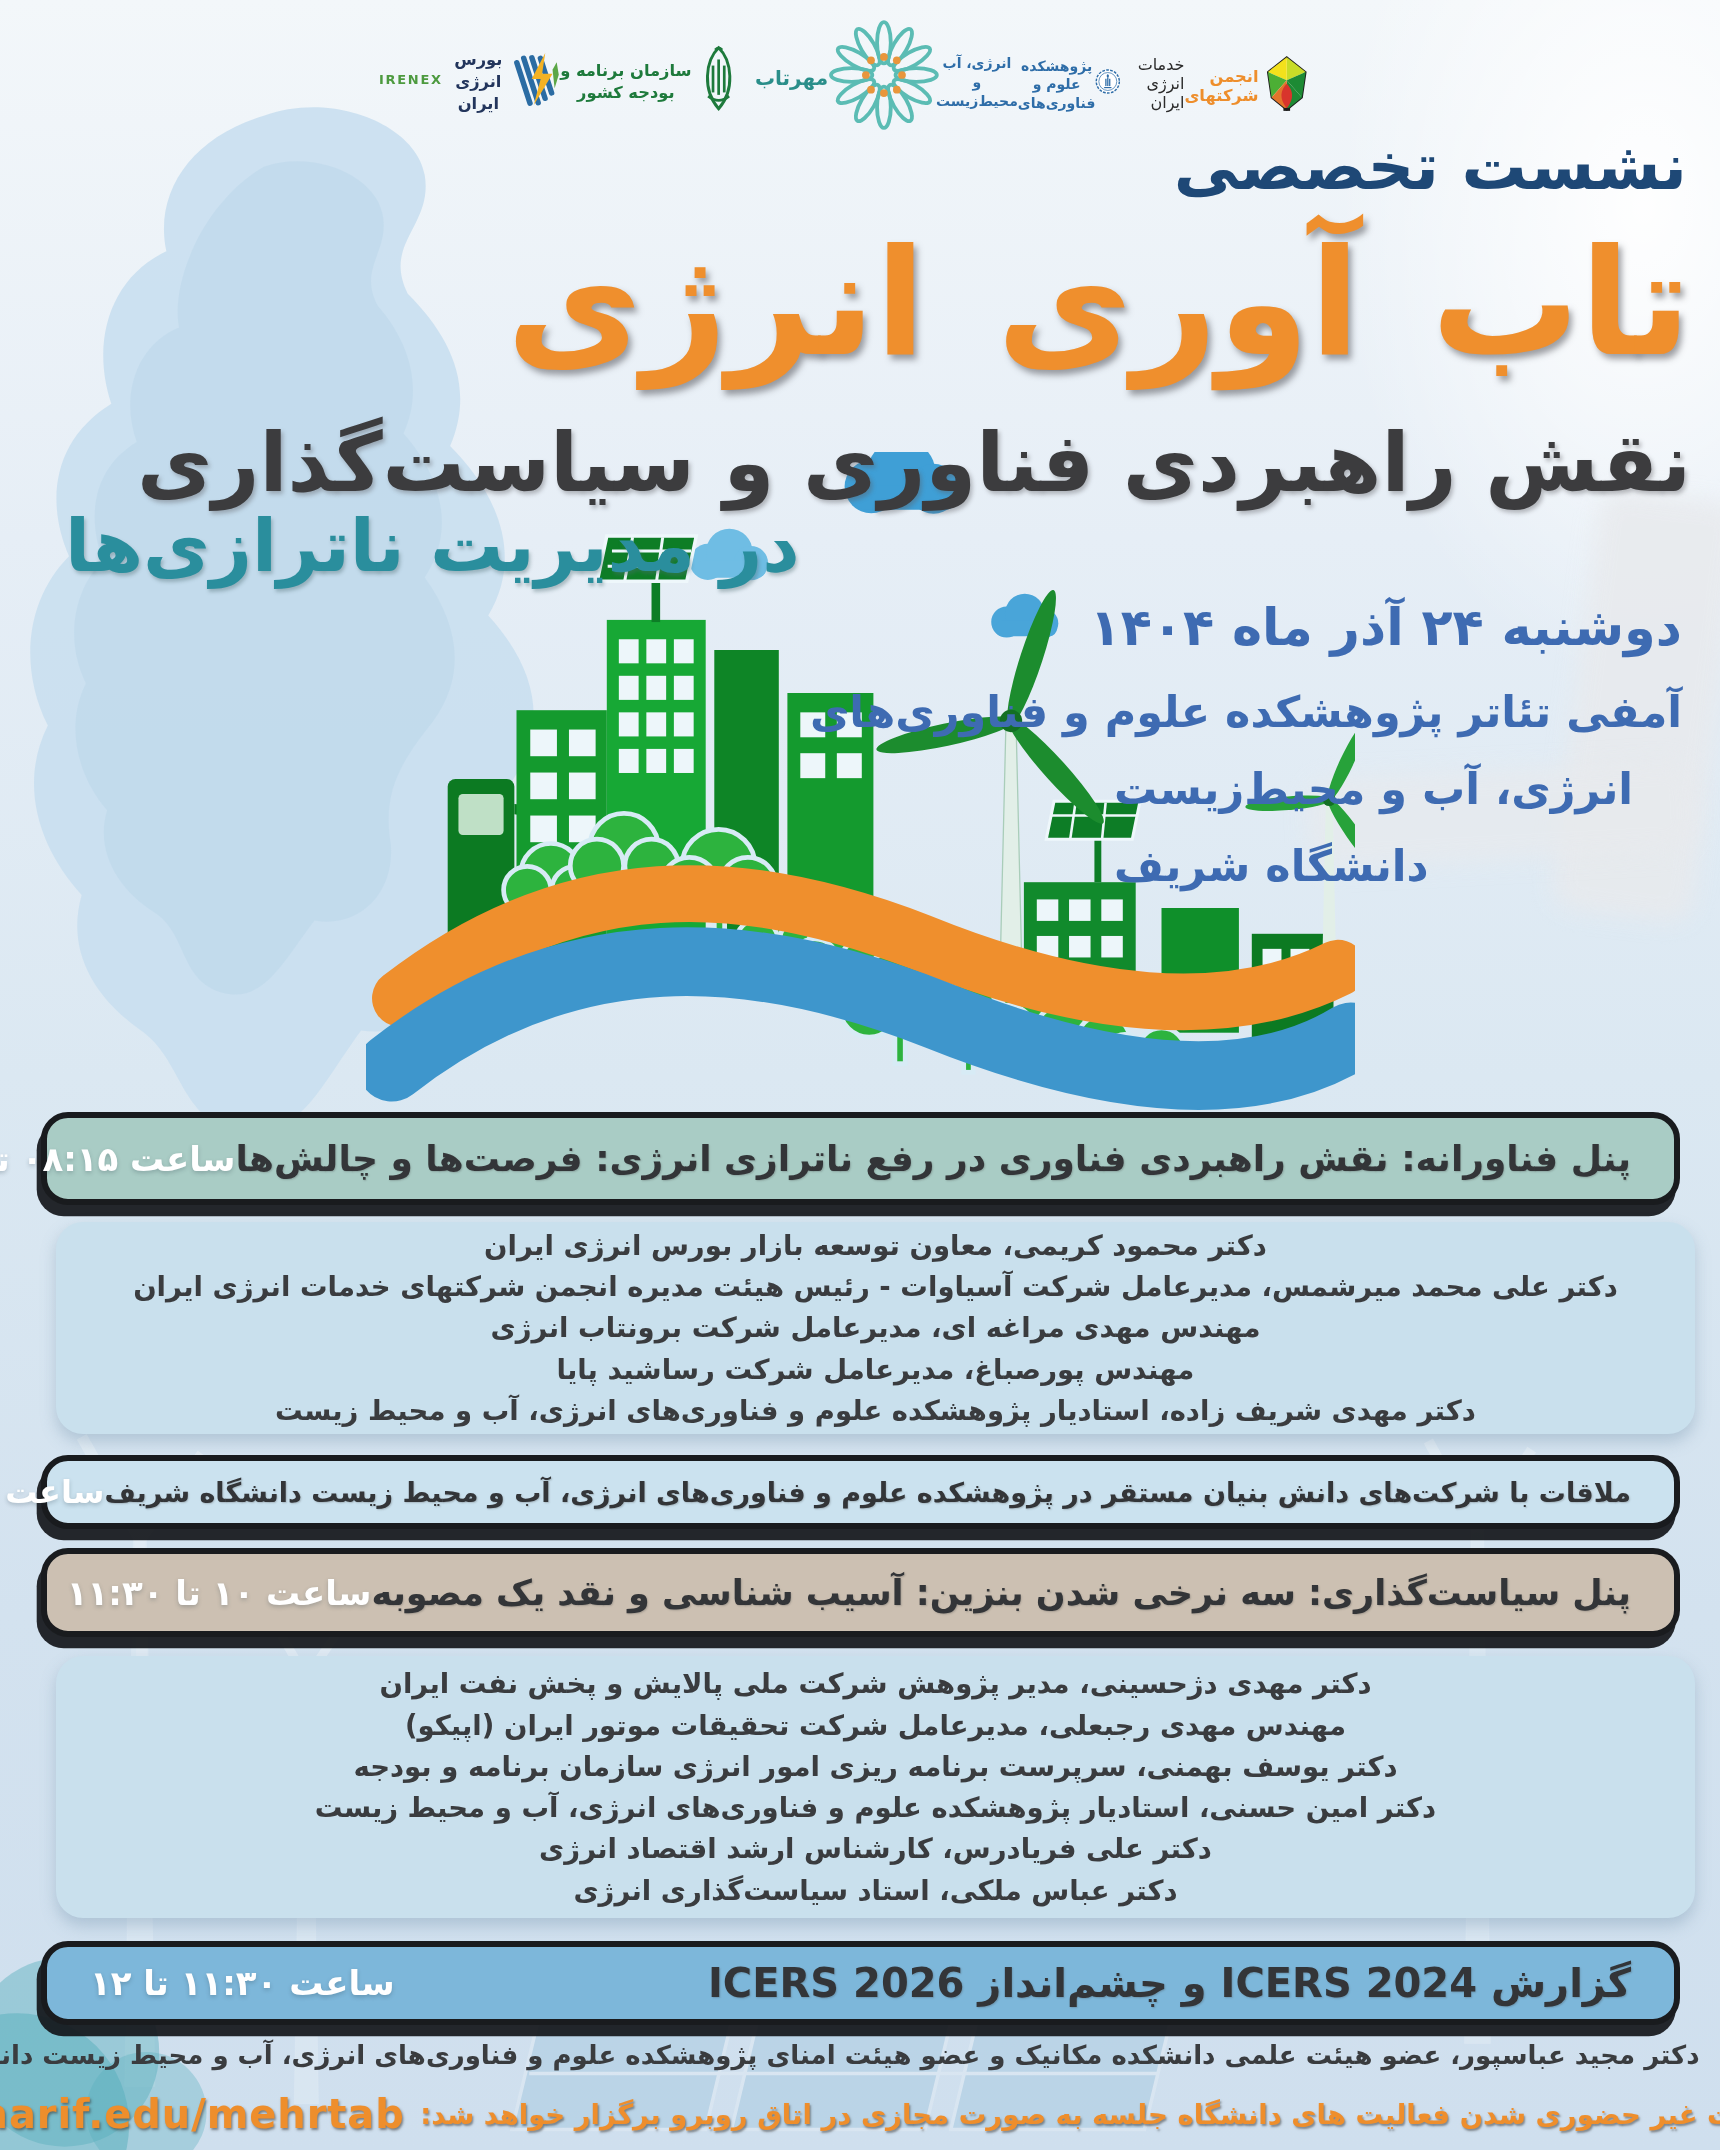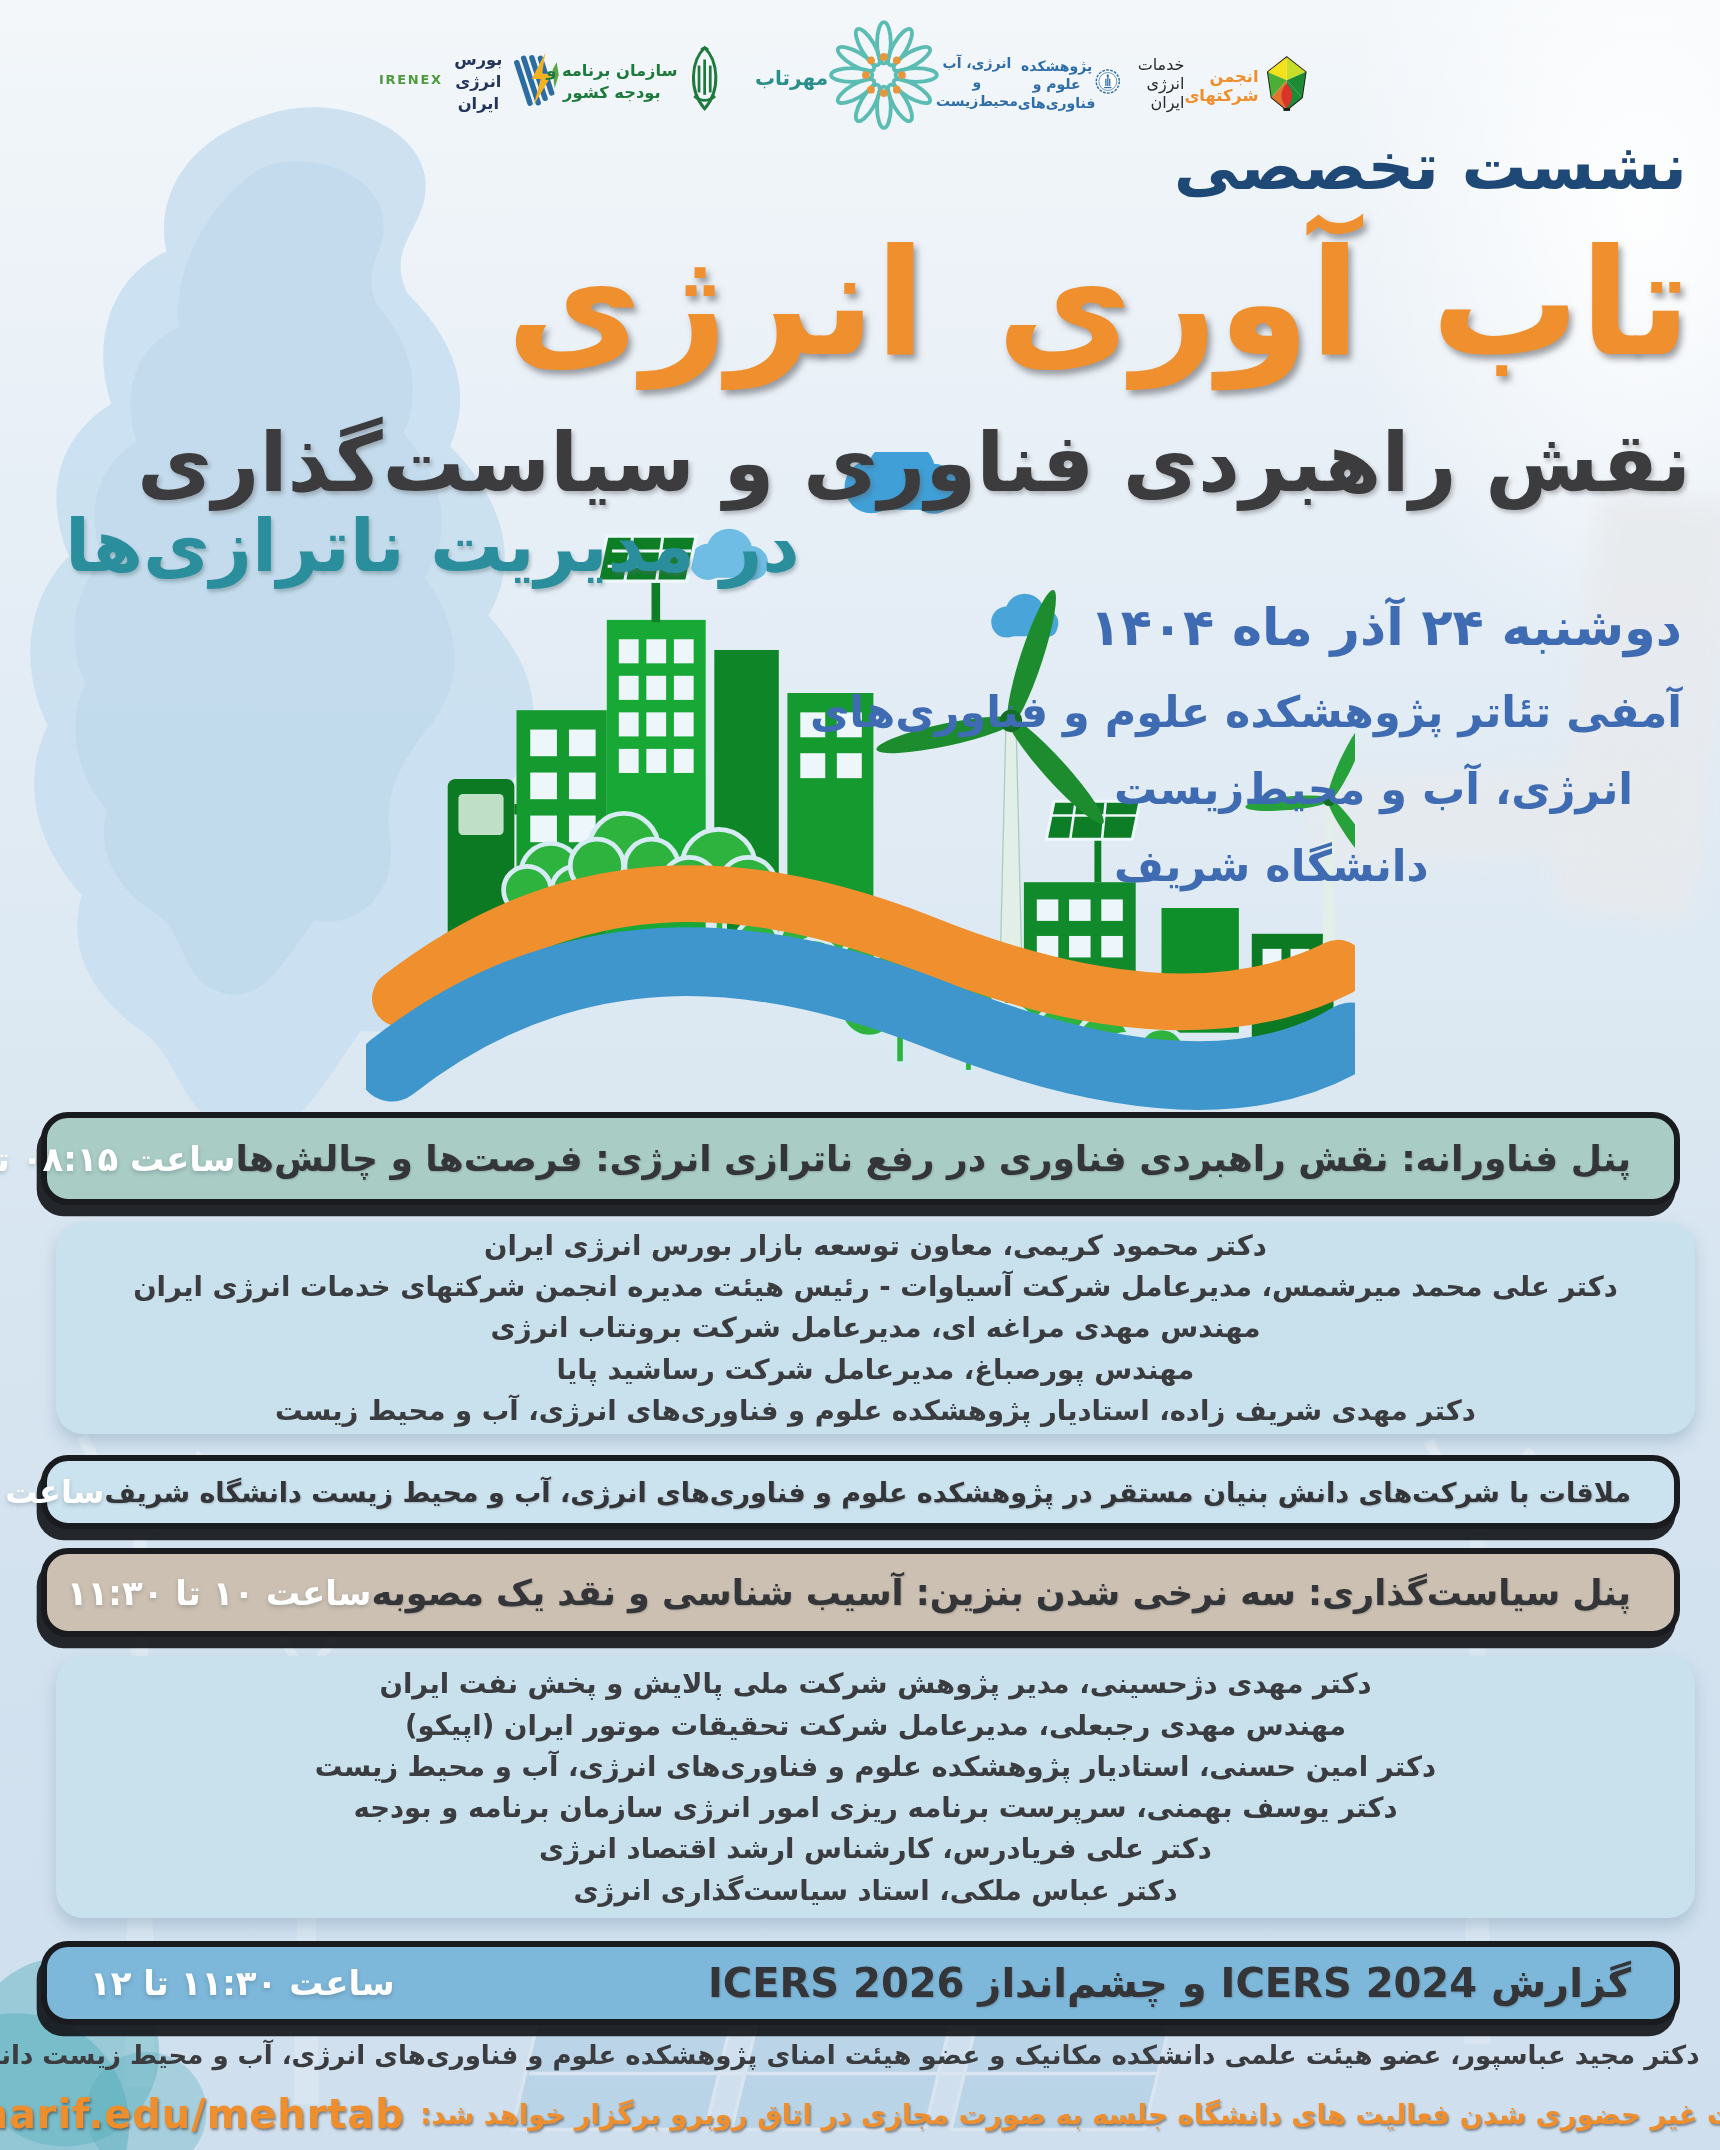--- a/index.html
+++ b/index.html
@@ -15,21 +15,21 @@
   .brush{z-index:2;filter:blur(11.2px);background:#e8eaed;opacity:.85;border-radius:26px;}
   #brush1{right:4.3px;top:495px;width:142px;height:422px;transform:rotate(7deg);}
   #brush2{right:26px;top:770px;width:387px;height:90px;transform:rotate(-3deg);opacity:.7;}
   #bgfx-bottom{left:0;top:1398px;width:1721px;height:753px;z-index:0;}
 
   
   .logo{top:19.4px;width:185px;display:flex;flex-direction:row;align-items:center;z-index:3;}
   .logo .cap{margin-top:6px;font-weight:bold;text-align:center;line-height:1.35;}
   #logo-irenex{left:379px;} #logo-irenex .cap{color:#23355c;font-size:16.3px;}
   #logo-irenex .sub{color:#4d9a3f;font-size:13px;letter-spacing:1.7px;font-weight:bold;}
-  #logo-pbo{left:545px;} #logo-pbo .cap{color:#1e7a3c;font-size:16.3px;}
+  #logo-pbo{left:559px;} #logo-pbo .cap{color:#1e7a3c;font-size:16.3px;}
   #logo-mehrtab{left:755px;} #logo-mehrtab .cap{color:#2a8e8a;font-size:20px;}
   #logo-sharif{left:936px;} #logo-sharif .cap{color:#2e6da8;font-size:14px;}
   #logo-iesa{left:1129px;} #logo-iesa .cap-top{color:#ee8e2c;font-size:16.3px;font-weight:bold;margin-top:4px;}
   #logo-iesa .cap-bot{color:#2b2b2b;font-size:16px;font-weight:normal;}
 
   
   #badge{right:34px;top:129px;font-size:65px;font-weight:bold;color:#1e4876;z-index:3;white-space:nowrap;}
   #main-title{right:30px;top:217px;font-size:148px;font-weight:bold;color:#ef8f2d;z-index:3;white-space:nowrap;
     word-spacing:19.4px;text-shadow:3.4px 5.2px 6.9px rgba(70,70,75,.5);}
   #subtitle{right:30px;top:415px;font-size:82px;font-weight:bold;color:#3c3c3e;z-index:3;white-space:nowrap;
@@ -423,22 +423,22 @@
     <span class="session-time">ساعت ۹:۴۵ تا ۱۰</span>
   </div>
 
   <div id="box3" class="session-box">
     <span class="session-title">پنل سیاست‌گذاری: سه نرخی شدن بنزین: آسیب شناسی و نقد یک مصوبه</span>
     <span class="session-time">ساعت ۱۰ تا ۱۱:۳۰</span>
   </div>
   <div id="speakers2" class="speakers-box">
     <div class="speaker-line">دکتر مهدی دژحسینی، مدیر پژوهش شرکت ملی پالایش و پخش نفت ایران</div>
     <div class="speaker-line">مهندس مهدی رجبعلی، مدیرعامل شرکت تحقیقات موتور ایران (اپیکو)</div>
+    <div class="speaker-line">دکتر یوسف بهمنی، سرپرست برنامه ریزی امور انرژی سازمان برنامه و بودجه</div>
     <div class="speaker-line">دکتر امین حسنی، استادیار پژوهشکده علوم و فناوری‌های انرژی، آب و محیط زیست</div>
-    <div class="speaker-line">دکتر یوسف بهمنی، سرپرست برنامه ریزی امور انرژی سازمان برنامه و بودجه</div>
     <div class="speaker-line">دکتر علی فریادرس، کارشناس ارشد اقتصاد انرژی</div>
     <div class="speaker-line">دکتر عباس ملکی، استاد سیاست‌گذاری انرژی</div>
   </div>
 
   <div id="box4" class="session-box">
     <span class="session-title">گزارش ICERS 2024 و چشم‌انداز ICERS 2026</span>
     <span class="session-time">ساعت ۱۱:۳۰ تا ۱۲</span>
   </div>
   <div id="speaker-icers" class="abs">دکتر مجید عباسپور، عضو هیئت علمی دانشکده مکانیک و عضو هیئت امنای پژوهشکده علوم و فناوری‌های انرژی، آب و محیط زیست دانشگاه شریف</div>
 

